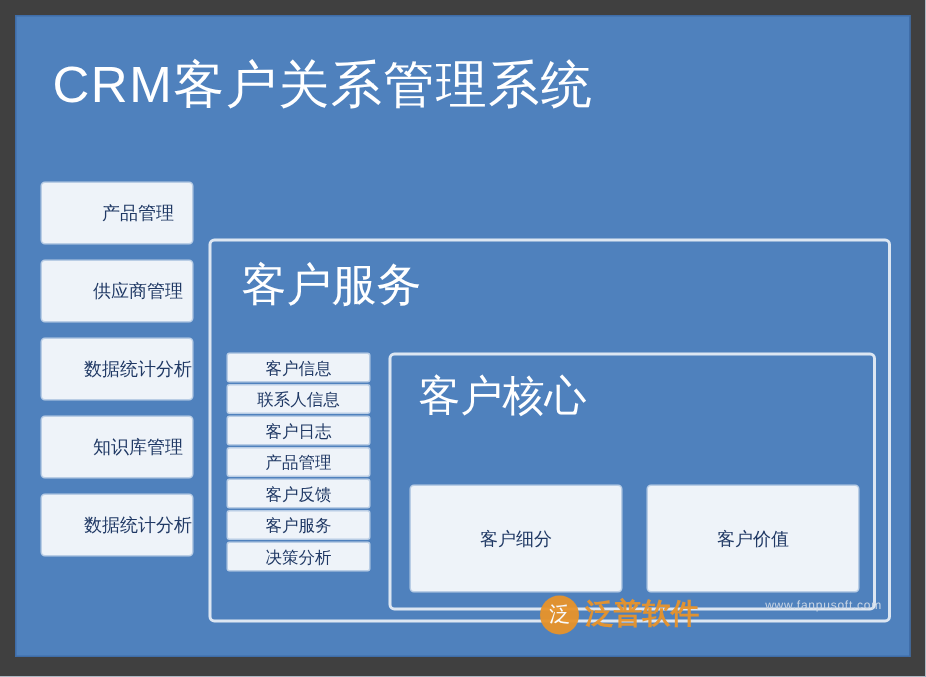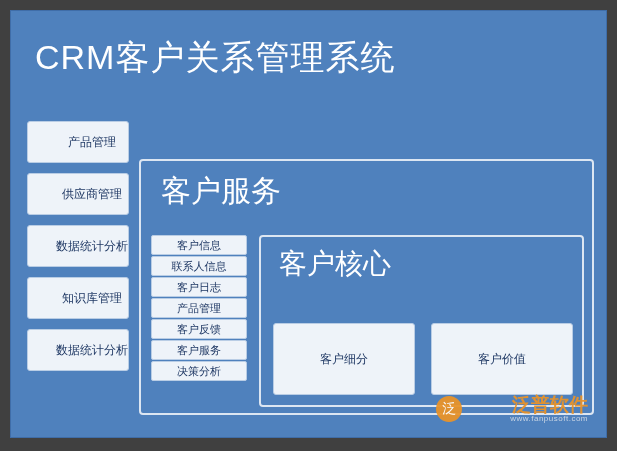--- a/index.html
+++ b/index.html
@@ -160,23 +160,21 @@
     background: #e8932a;
     display: flex;
     align-items: center;
     justify-content: center;
     color: #ffffff;
     font-size: 14px;
     margin-right: 4px;
   }
   #wm-text {
     display: flex;
-    flex-direction: column;
     line-height: 1.05;
-    align-items: flex-end;
   }
   #wm-main {
     color: #e8932a;
     font-size: 19px;
     font-weight: bold;
     white-space: nowrap;
   }
   #wm-sub {
     color: #cfd9e6;
     font-size: 8px;

